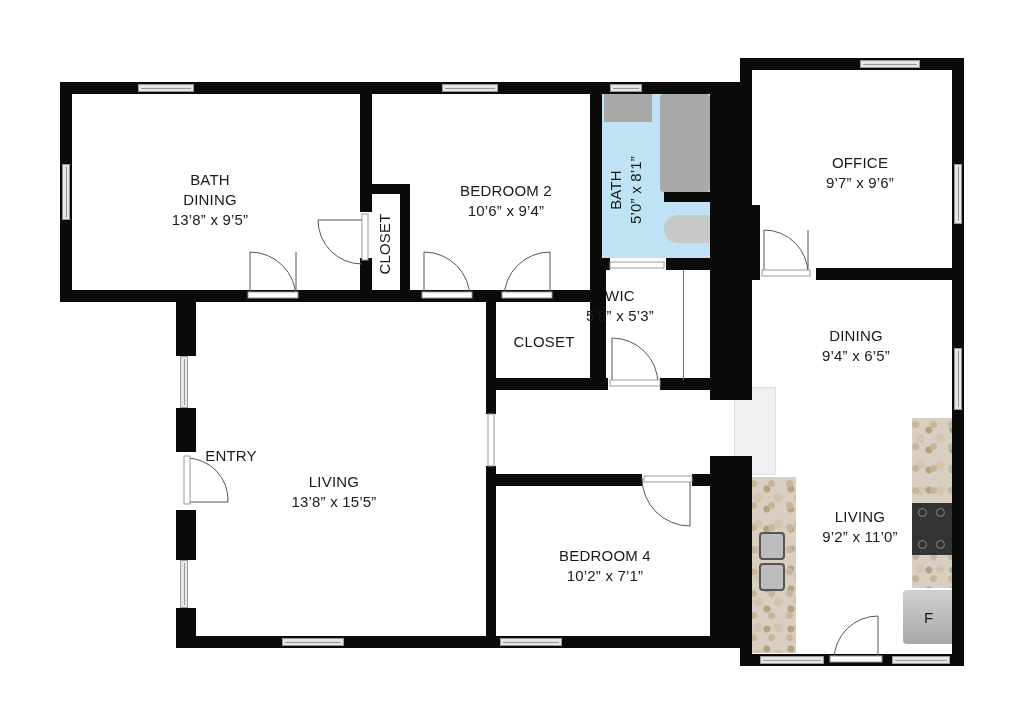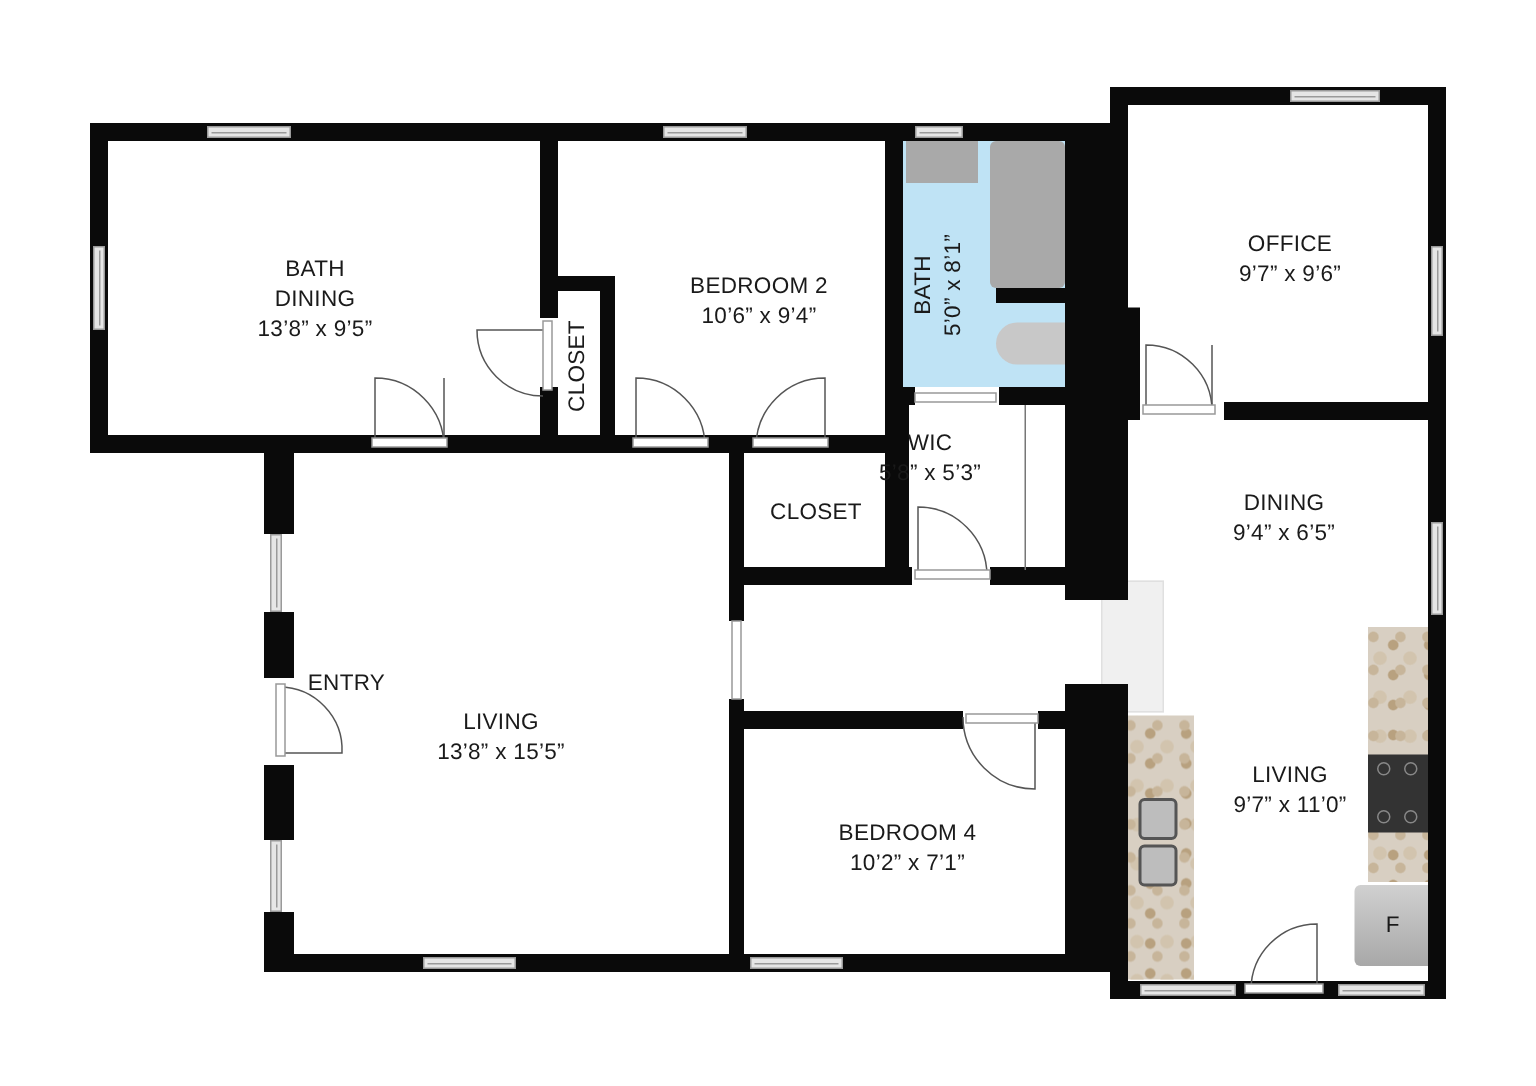--- a/index.html
+++ b/index.html
@@ -218,21 +218,21 @@
     <span class="n">ENTRY</span>
   </div>
 
   <div class="label" style="left:272px;top:472px;width:124px;">
     <span class="n">LIVING</span>
     <span class="d">13’8” x 15’5”</span>
   </div>
 
   <div class="label" style="left:800px;top:507px;width:120px;">
     <span class="n">LIVING</span>
-    <span class="d">9’7” x 11’0”</span>
+    <span class="d">9’2” x 11’0”</span>
   </div>
 
   <div class="label" style="left:540px;top:546px;width:130px;">
     <span class="n">BEDROOM 4</span>
     <span class="d">10’2” x 7’1”</span>
   </div>
 
 </div>
 
 </body></html>

